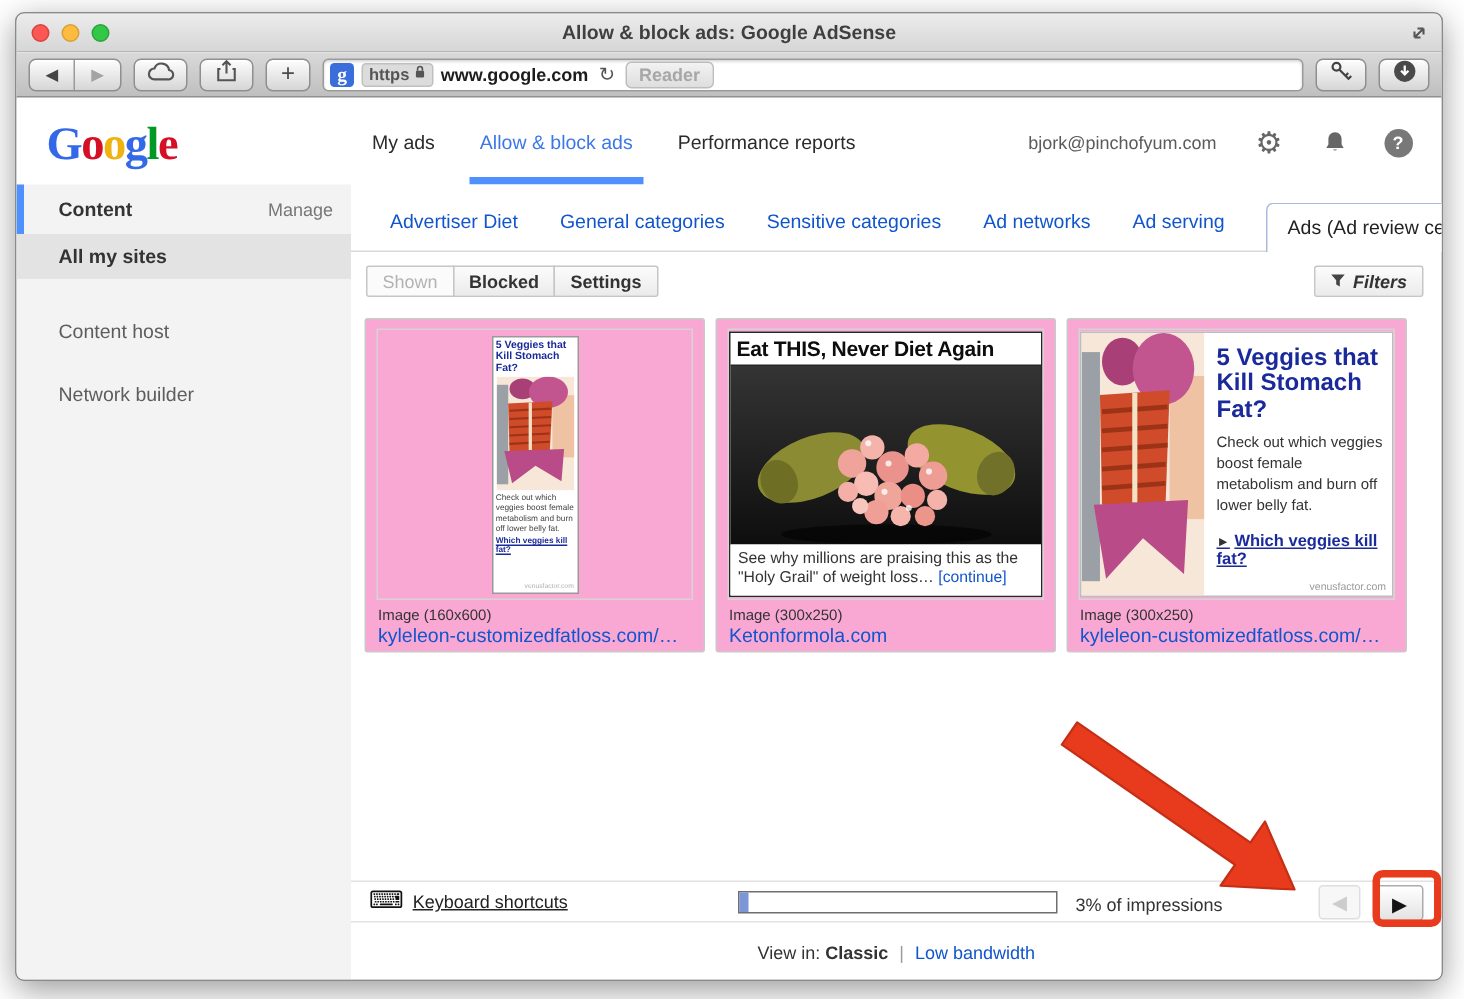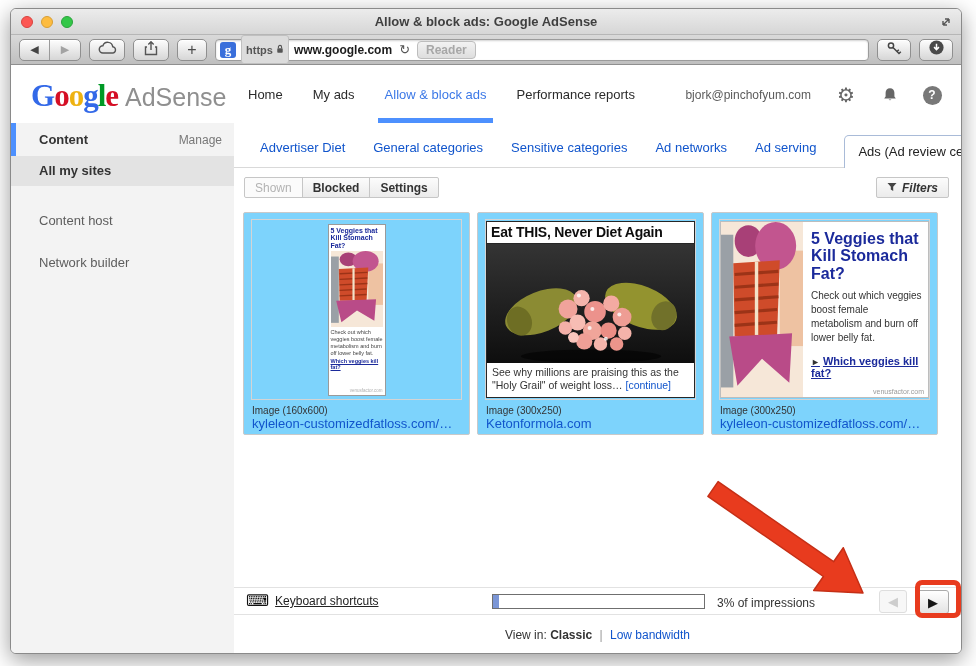--- a/index.html
+++ b/index.html
@@ -31,21 +31,21 @@
   .bf { width:62px; padding:0; }
   .bf .half { width:50%; height:100%; display:flex; align-items:center; justify-content:center; font-size:11px; }
   .bf .half.back { border-right:1px solid #9a9a9a; color:#444; }
   .bf .half.fwd { color:#a3a3a3; }
   .w36 { width:36px; } .w30 { width:30px; font-size:16px; } .w34 { width:34px; }
   .urlfield { flex:1; height:22px; background:#fff; border:1px solid #9b9b9b; border-radius:4px;
     box-shadow:inset 0 1px 2px rgba(0,0,0,.18); display:flex; align-items:center; padding:0 4px; gap:5px; }
   .favicon { width:16px; height:16px; border-radius:3px; background:#3a6fdb; color:#fff;
     font-family:"Liberation Serif", serif; font-weight:bold; font-size:13px;
     display:flex; align-items:center; justify-content:center; }
-  .httpsbadge { height:29px; background:#dcdcdc; border:1px solid #c0c0c0; border-radius:3px;
+  .httpsbadge { height:16px; background:#dcdcdc; border:1px solid #c0c0c0; border-radius:3px;
     display:flex; align-items:center; gap:3px; padding:0 4px; font-size:11px; font-weight:bold; color:#555; }
   .urldomain { font-size:12px; font-weight:bold; color:#1c1c1c; }
   .urlpath { font-size:12px; color:#9b9b9b; flex:1; white-space:nowrap; overflow:hidden; }
   .reload { font-size:13px; color:#555; padding:0 2px; }
   .readerbtn { height:18px; border:1px solid #bdbdbd; border-radius:4px; padding:0 8px;
     font-size:12px; font-weight:bold; color:#a7a7a7; display:flex; align-items:center;
     background:linear-gradient(#f2f2f2,#dedede); }
 
   
   .appheader { position:absolute; left:0; top:57px; right:0; height:57px; background:#fff; }
@@ -90,21 +90,21 @@
     border:1px solid #c6c6c6; margin-left:-1px; cursor:pointer; }
   .segbtn.first { margin-left:0; border-radius:2px 0 0 2px; background:#fbfbfb; color:#b3b3b3; }
   .segbtn.mid { background:linear-gradient(#fcfcfc,#ebebeb); font-weight:bold; color:#333; }
   .segbtn.last { background:linear-gradient(#fcfcfc,#ebebeb); font-weight:bold; color:#333; border-radius:0 2px 2px 0; }
   .filtersbtn { margin-left:auto; height:21px; display:flex; align-items:center; gap:5px; padding:0 10px;
     font-size:12px; font-weight:bold; color:#333; border:1px solid #c6c6c6; border-radius:2px;
     background:linear-gradient(#fcfcfc,#ebebeb); cursor:pointer;font-style:italic; }
 
   
   .cards { display:flex; gap:7px; margin:14px 0 0 9px; }
-  .card { width:227px; height:223px; border:1px solid #c9c9c9; border-radius:2px; background:#7dd3fc; padding:6px 7px; }
+  .card { width:227px; height:223px; border:1px solid #c9c9c9; border-radius:2px; background:#f9a8d4; padding:6px 7px; }
   .thumb { height:181px; border:1px solid #d4d4d4; display:flex; align-items:center; justify-content:center; overflow:hidden; }
   .cap1 { font-size:10px; color:#333; margin-top:5px; padding-left:1px; }
   .cap2 { font-size:13px; color:#1155cc; padding-left:1px; white-space:nowrap; overflow:hidden;
     text-overflow:ellipsis; cursor:pointer; }
 
   .ad-sky { width:58px; height:172px; border:1px solid #9a9a9a; background:#fff; padding:2px;
     display:flex; flex-direction:column; position:relative; }
   .ad-sky .h { font-size:7px; font-weight:bold; color:#1b2a9b; line-height:1.12; }
   .ad-sky svg { width:100%; height:76px; margin-top:1px; }
   .ad-sky .b { font-size:5.5px; color:#444; line-height:1.25; margin-top:2px; }
@@ -279,24 +279,22 @@
     </div>
 
     <div class="appheader">
       <div class="logo">
         <span class="g" style="color:#3369e8">G</span>
         <span class="g" style="color:#d50f25">o</span>
         <span class="g" style="color:#eeb211">o</span>
         <span class="g" style="color:#3369e8">g</span>
         <span class="g" style="color:#009925">l</span>
         <span class="g" style="color:#d50f25">e</span>
-        <span class="product">AdSense</span>
       </div>
       <div class="appnav">
-        <div class="navitem">Home</div>
         <div class="navitem">My ads</div>
         <div class="navitem active">Allow &amp; block ads</div>
         <div class="navitem">Performance reports</div>
       </div>
       <div class="acct">bjork@pinchofyum.com</div>
       <div class="hicon gearpos">⚙</div>
       <div class="hicon bellpos">
         <svg width="18" height="18" viewBox="0 0 18 18">
             <path d="M9 2.2 C6.3 2.2 4.6 4.3 4.6 6.8 V10.4 L3.2 12.6 h11.6 L13.4 10.4 V6.8 C13.4 4.3 11.7 2.2 9 2.2 z" fill="#666"></path>
             <path d="M7.6 13.6 a1.5 1.2 0 0 0 2.8 0 z" fill="#666"></path>

